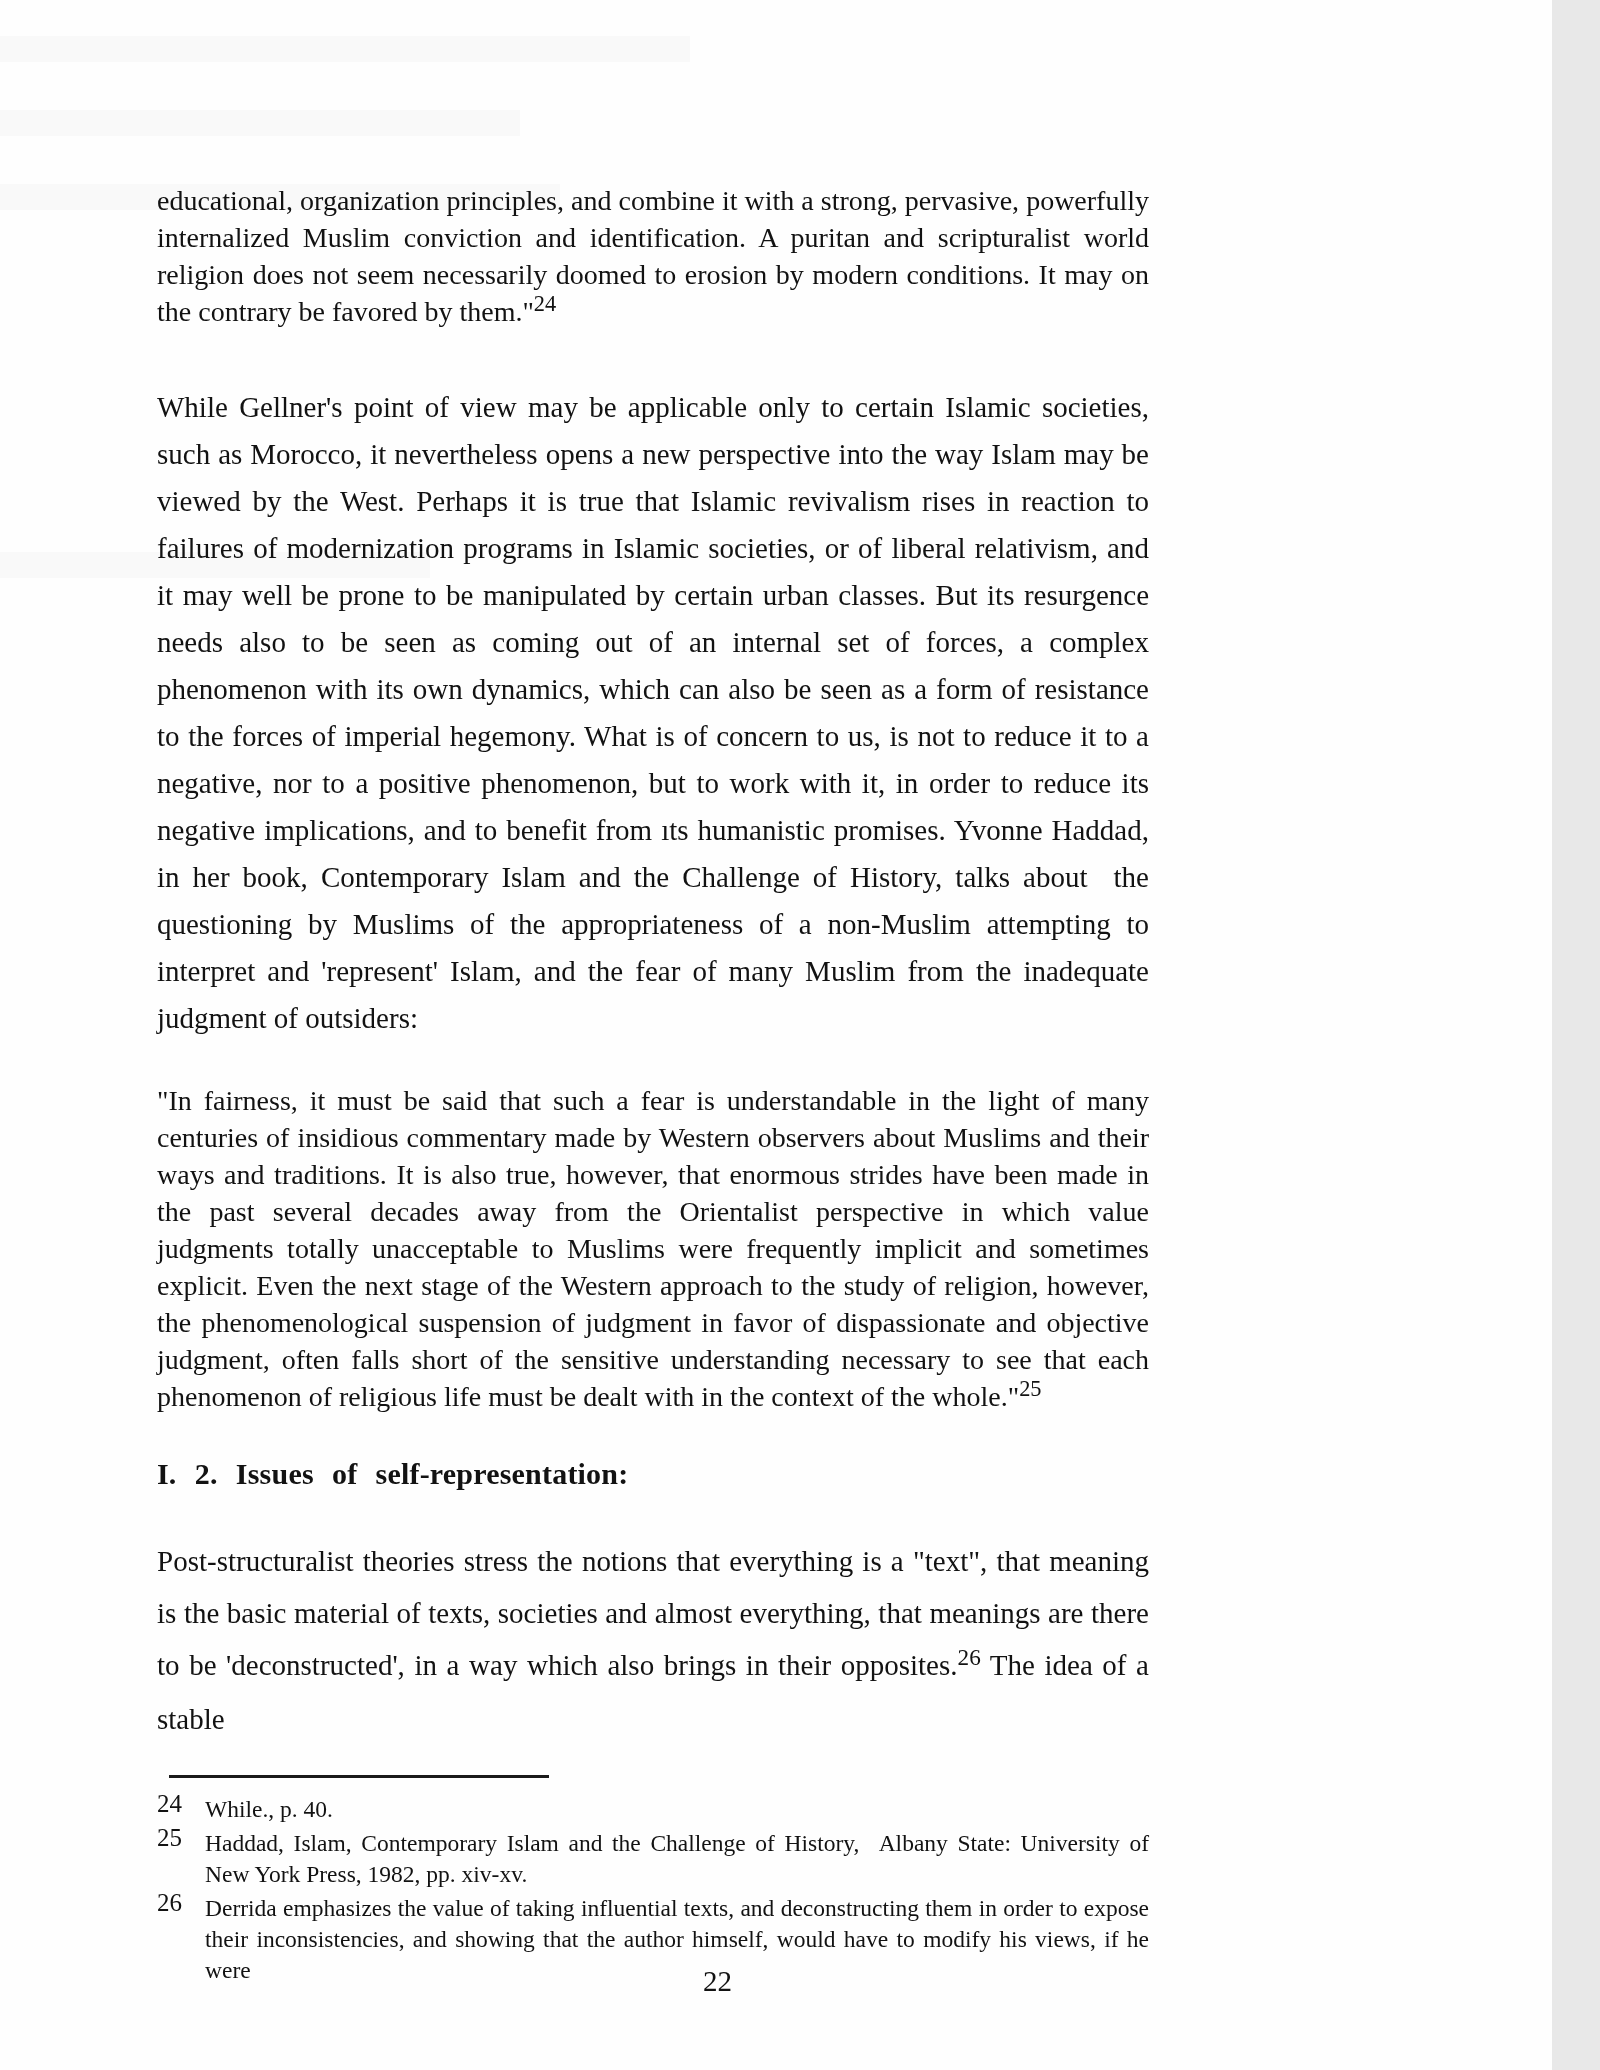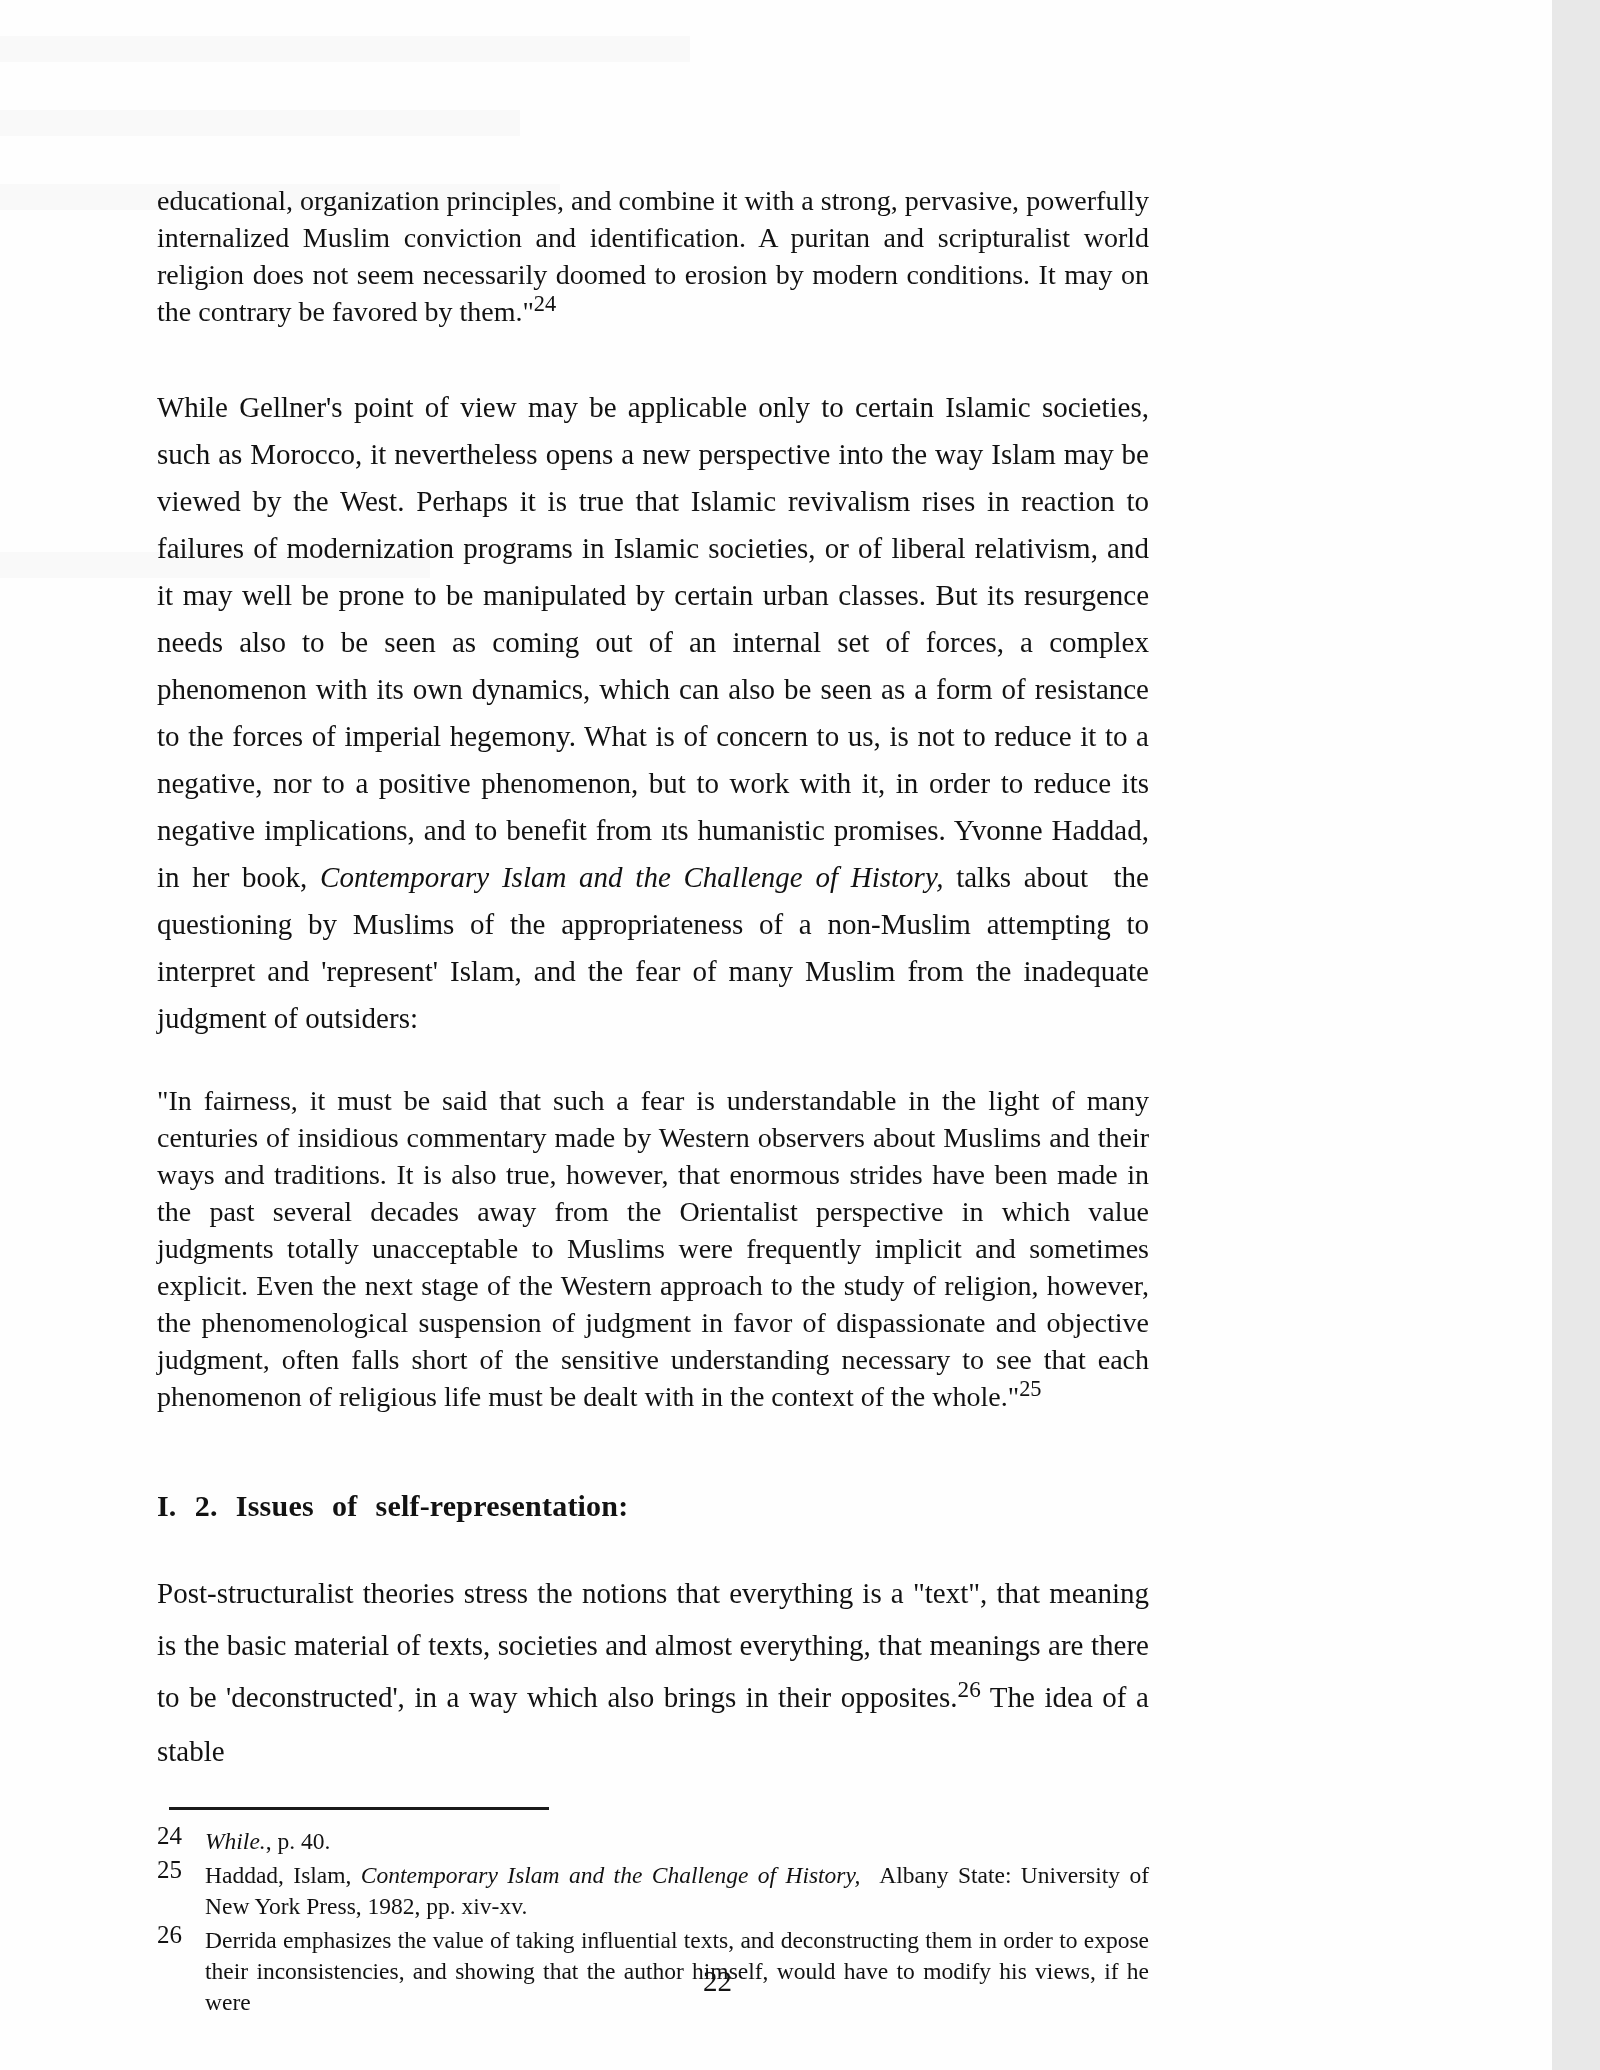--- a/index.html
+++ b/index.html
@@ -38,21 +38,21 @@
     line-height: 47px;
     text-align: justify;
   }
   .q-mid {
     margin-top: 40px;
     font-size: 28px;
     line-height: 37px;
     text-align: justify;
   }
   .heading {
-    margin-top: 72px;
+    margin-top: 40px;
     font-size: 30px;
     font-weight: bold;
     word-spacing: 0.35em;
     letter-spacing: 0.2px;
   }
   .para-2 {
     margin-top: 44px;
     font-size: 29px;
     line-height: 52px;
     text-align: justify;
@@ -77,21 +77,21 @@
     text-align: justify;
   }
   .footnote.justify-last { text-align-last: justify; }
   .fn-num {
     position: absolute;
     left: 0;
     top: -6px;
     font-size: 25px;
   }
   .seg-n { font-style: normal; }
-  .seg-i { font-style: italic; }
+  .seg-i { }
   .seg-sup {
     font-size: 0.8em;
     position: relative;
     top: -0.45em;
   }
   .page-number {
     position: absolute;
     left: 703px;
     top: 1930px;
     font-size: 29px;

